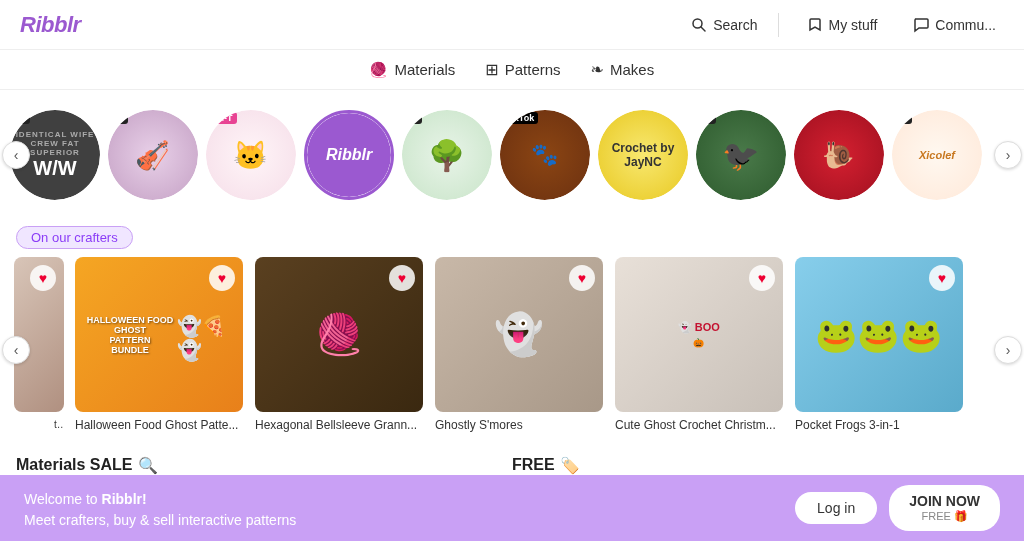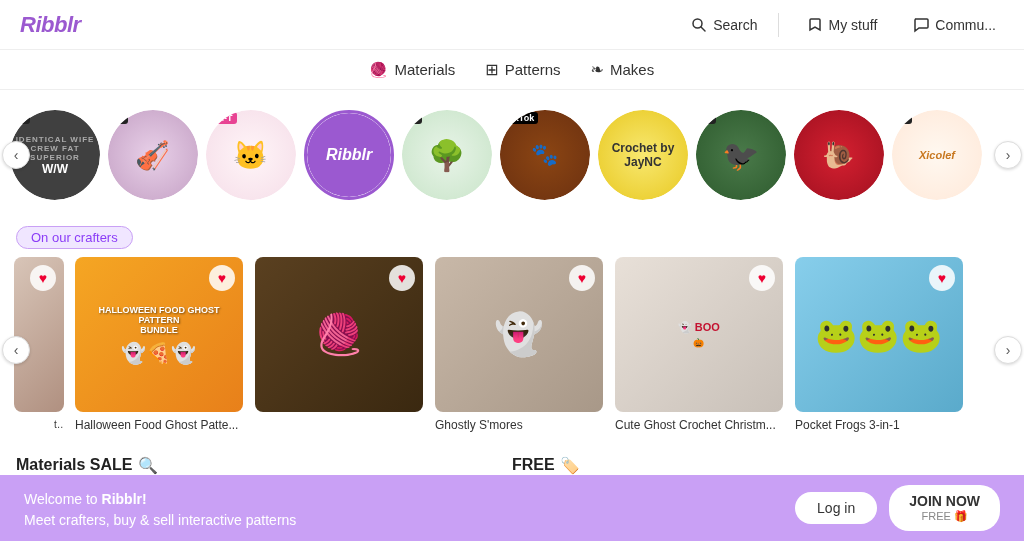--- a/index.html
+++ b/index.html
@@ -366,21 +366,21 @@
   </div>
 </div>
 
 <div class="creators-wrapper">
   <div class="nav-arrow nav-arrow-left">‹</div>
   <div class="creators-row">
 
     <div class="creator-circle">
       <div class="creator-circle-inner" style="background:#404040; flex-direction:column;">
         <div style="font-size:8px; color:#aaa; letter-spacing:1px;">IDENTICAL WIFE CREW FAT SUPERIOR</div>
-        <div style="font-size:12px; color:#fff; font-weight:700;">W/W</div>
+        <div style="font-size:20px; color:#fff; font-weight:700;">W/W</div>
       </div>
       <div class="badge">IG</div>
     </div>
 
 
     <div class="creator-circle">
       <div class="creator-circle-inner" style="background:radial-gradient(circle, #e8d0e8, #c4a0c4);">
         <span style="font-size:28px;">🎻</span>
       </div>
       <div class="badge">IG</div>
@@ -452,36 +452,37 @@
 
     <div class="product-card partial-left" style="width:55px; padding-left:0;">
       <div class="product-img" style="height:155px; width:50px; border-radius:8px; overflow:hidden; position:relative; background: linear-gradient(135deg, #d8c5b8, #b09080);">
         <div class="heart-btn">♥</div>
       </div>
       <div class="product-title" style="font-size:10px;margin-left:40px;">t sleeve</div>
     </div>
 
     <div class="product-card">
       <div class="product-img" style="background: linear-gradient(135deg, #f5a623, #e8801a); position:relative;">
-        <div style="width:100%; height:100%; display:flex; flex-direction:column; align-items:center; justify-content:center; padding:8px;">
+        <div style="width:100%; height:100%; display:flex; flex-direction:row; align-items:center; justify-content:center; padding:8px;">
           <div style="font-size:9px; font-weight:700; color:#fff; text-align:center; text-shadow:1px 1px 2px rgba(0,0,0,0.5);">HALLOWEEN FOOD GHOST<br>PATTERN<br>BUNDLE</div>
           <div style="margin-top:6px; font-size:20px;">👻🍕👻</div>
         </div>
         <div class="heart-btn">♥</div>
       </div>
       <div class="product-title">Halloween Food Ghost Patte...</div>
     </div>
 
     <div class="product-card">
       <div class="product-img" style="background: linear-gradient(135deg, #5a4020, #3a2810); position:relative;">
         <div style="width:100%; height:100%; display:flex; align-items:center; justify-content:center;">
           <span style="font-size:40px;">🧶</span>
         </div>
         <div class="heart-btn">♥</div>
       </div>
+      <div class="product-title">Hexagonal Bellsleeve Grann...</div>
     </div>
 
     <div class="product-card">
       <div class="product-img" style="background: linear-gradient(135deg, #c8b8a8, #a89888); position:relative;">
         <div style="width:100%; height:100%; display:flex; align-items:center; justify-content:center;">
           <span style="font-size:40px;">👻</span>
         </div>
         <div class="heart-btn">♥</div>
       </div>
       <div class="product-title">Ghostly S'mores</div>

